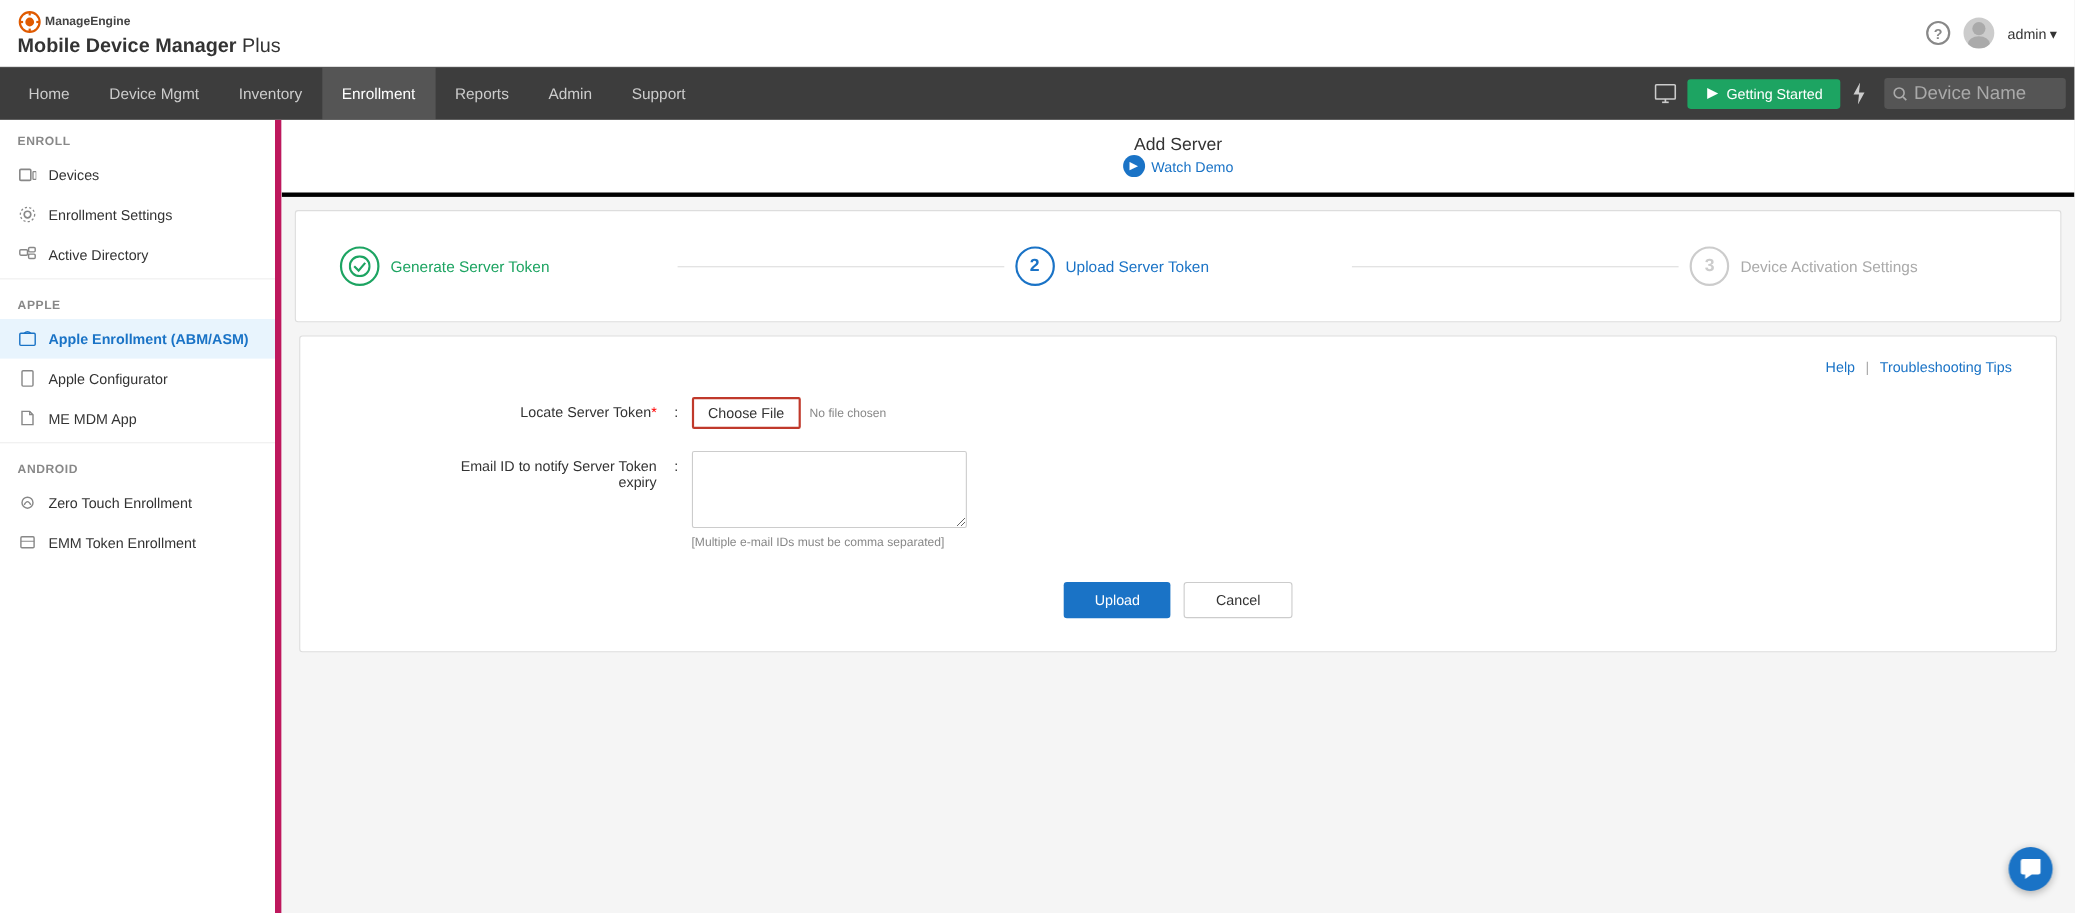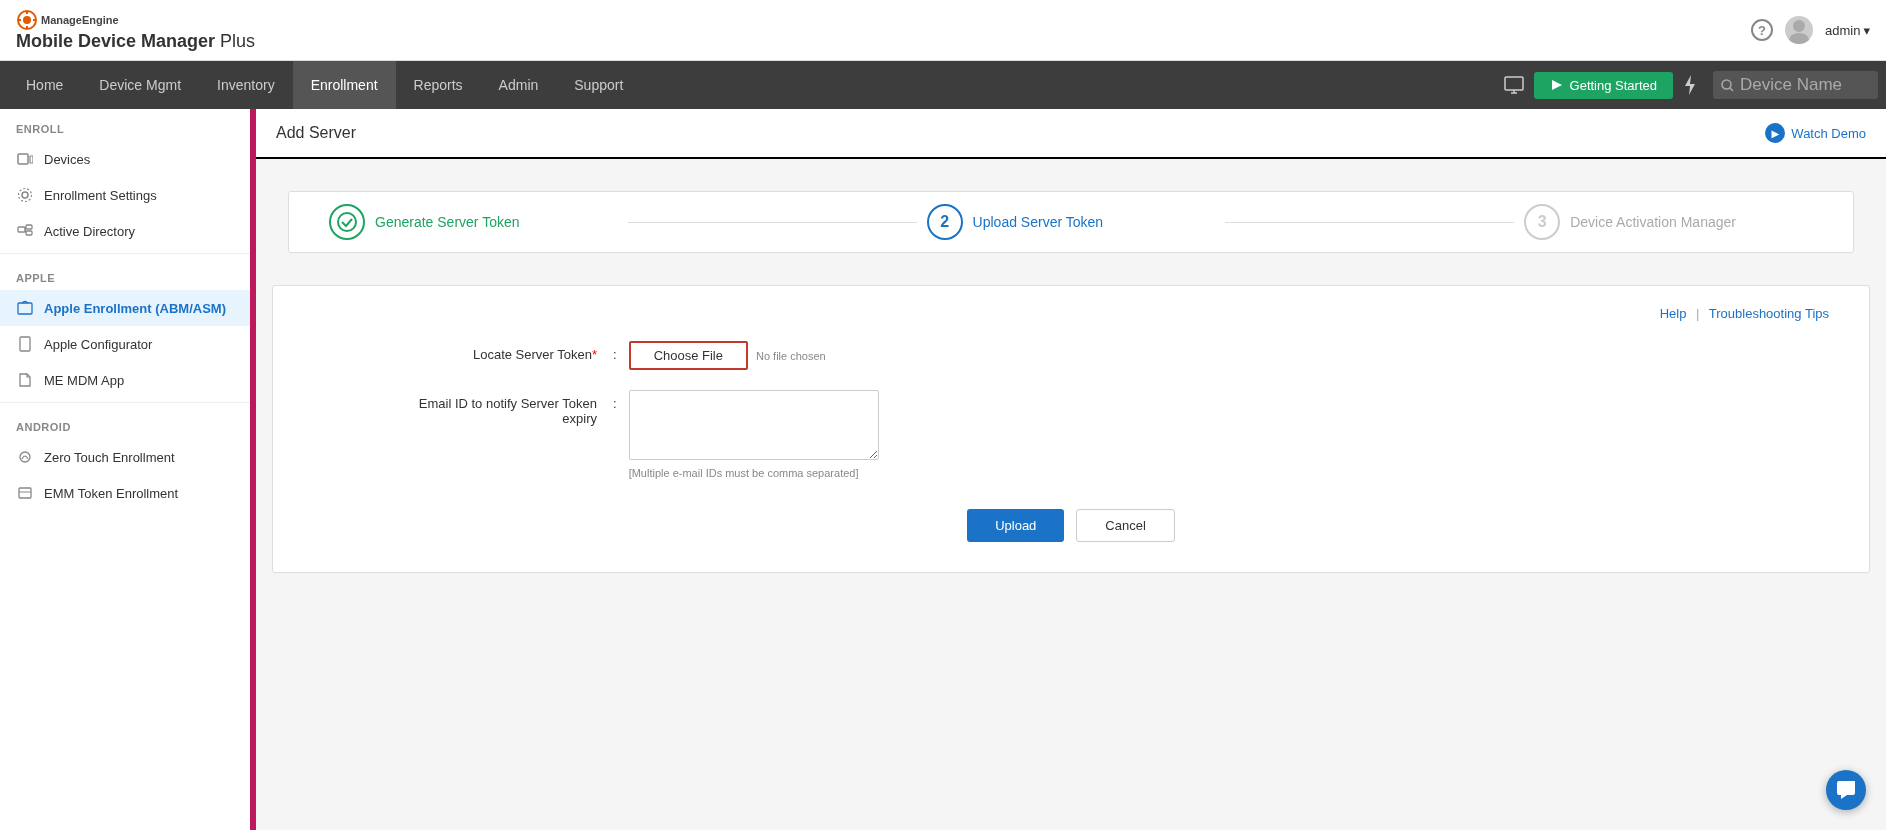--- a/index.html
+++ b/index.html
@@ -170,24 +170,25 @@
     
     .content-area {
       flex: 1;
       background: #f5f5f5;
       overflow-y: auto;
       padding: 0;
     }
     .page-header {
       background: #fff;
       padding: 14px 20px;
-      border-bottom: 2px solid #000000;
+      border-bottom: 4px solid #000000;
       display: flex;
       align-items: center;
       justify-content: space-between;
+      flex-direction: column;
     }
     .page-title {
       font-size: 16px;
       color: #333;
       font-weight: normal;
     }
     .watch-demo-btn {
       display: flex; align-items: center; gap: 6px;
       color: #1a73c6;
       cursor: pointer;
@@ -199,23 +200,23 @@
       border-radius: 50%;
       display: flex; align-items: center; justify-content: center;
       color: #fff;
       font-size: 10px;
     }
 
     
     .wizard-steps {
       background: #fff;
       border: 1px solid #ddd;
-      margin: 32px;
+      margin: 12px;
       border-radius: 3px;
-      padding: 12px 0;
+      padding: 32px 0;
     }
     .steps-row {
       display: flex;
       align-items: center;
       padding: 0 40px;
       gap: 0;
     }
     .step {
       display: flex;
       align-items: center;
@@ -298,21 +299,21 @@
     }
     .file-input-row {
       display: flex;
       align-items: center;
       gap: 8px;
     }
     .choose-file-btn {
       background: #fff;
       border: 2px solid #c0392b;
       color: #333;
-      padding: 5px 23px;
+      padding: 5px 13px;
       cursor: pointer;
       font-size: 13px;
       border-radius: 2px;
     }
     .no-file-text {
       color: #888;
       font-size: 11px;
     }
     textarea.email-input {
       width: 250px;
@@ -573,21 +574,21 @@
           </div>
           <span class="step-label active">Upload Server Token</span>
         </div>
 
         <div class="step-connector"></div>
 
         <div class="step">
           <div class="step-circle inactive">
             <span>3</span>
           </div>
-          <span class="step-label inactive">Device Activation Manager</span>
+          <span class="step-label inactive">Device Activation Settings</span>
         </div>
 
       </div>
     </div>
 
     <div class="form-area">
 
       <div class="help-links">
         <span>Help</span>
         <span class="pipe">|</span>

